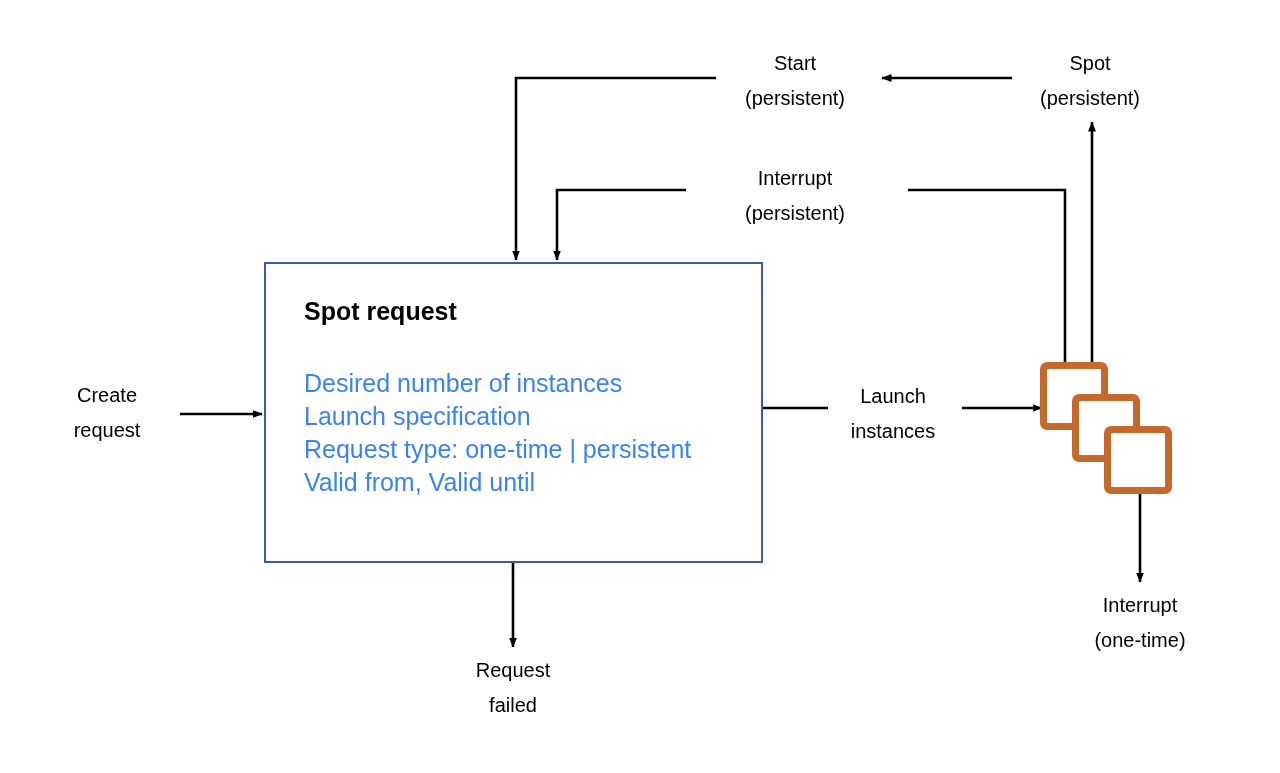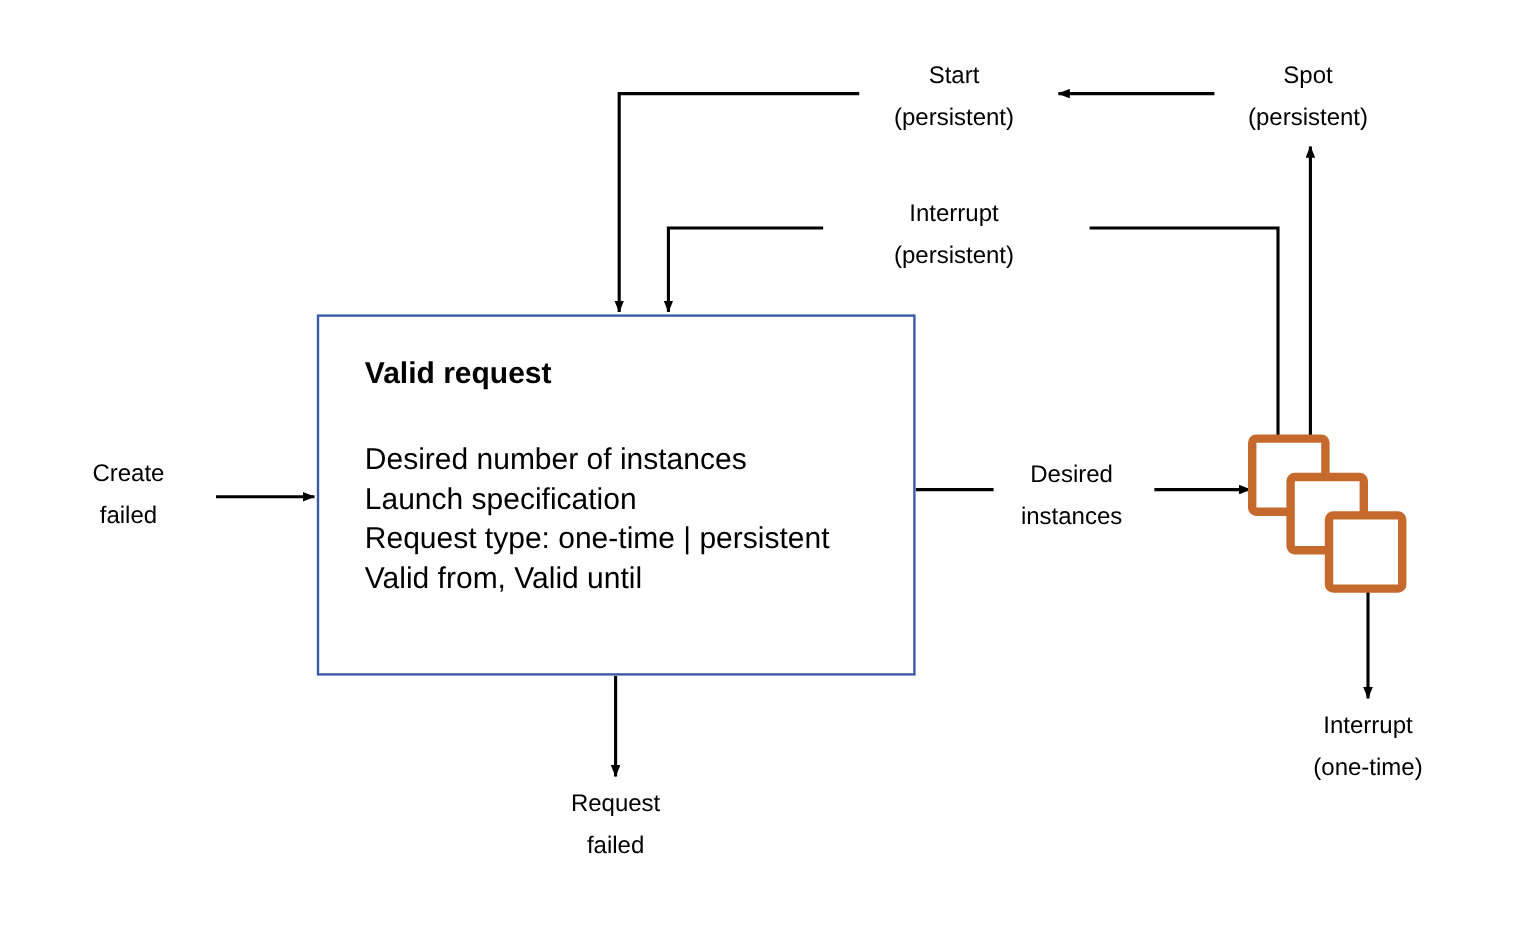--- a/index.html
+++ b/index.html
@@ -52,21 +52,21 @@
     font-weight: bold;
     line-height: 30px;
     color: #000000;
   }
   #spot-request-details {
     position: absolute;
     left: 38px;
     top: 103px;
     font-size: 25px;
     line-height: 33px;
-    color: #000000;
+    color: #3b82f6;
     white-space: pre-line;
   }
   #instances-stack {
     position: absolute;
     left: 1040px;
     top: 362px;
     width: 140px;
     height: 133px;
   }
   .instance-square {
@@ -129,40 +129,40 @@
     <g>
       <path d="M 686 190 L 557 190 L 557 260" fill="none" stroke="#000000" stroke-width="2.6" marker-end="url(#arrowhead)"></path>
     </g>
 
     <g>
       <line x1="1140" y1="492" x2="1140" y2="582" stroke="#000000" stroke-width="2.6" marker-end="url(#arrowhead)"></line>
     </g>
   </svg>
 
   <div id="spot-request-box">
-    <div id="spot-request-title">Valid request</div>
+    <div id="spot-request-title">Spot request</div>
     <div id="spot-request-details">Desired number of instances
 Launch specification
 Request type: one-time | persistent
 Valid from, Valid until</div>
   </div>
 
   <div class="node-label" style="left:27px; top:378px; width:160px;">Create
-failed</div>
+request</div>
 
   <div class="node-label" style="left:705px; top:46px; width:180px;">Start
 (persistent)</div>
 
   <div class="node-label" style="left:1000px; top:46px; width:180px;">Spot
 (persistent)</div>
 
   <div class="node-label" style="left:695px; top:161px; width:200px;">Interrupt
 (persistent)</div>
 
-  <div class="node-label" style="left:813px; top:379px; width:160px;">Desired
+  <div class="node-label" style="left:813px; top:379px; width:160px;">Launch
 instances</div>
 
   <div class="node-label" style="left:433px; top:653px; width:160px;">Request
 failed</div>
 
   <div class="node-label" style="left:1050px; top:588px; width:180px;">Interrupt
 (one-time)</div>
 
   <div id="instances-stack">
     <div class="instance-square" id="instance-square-1"></div>

